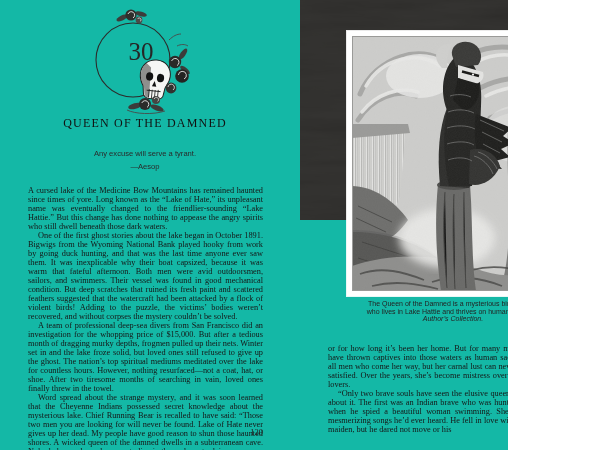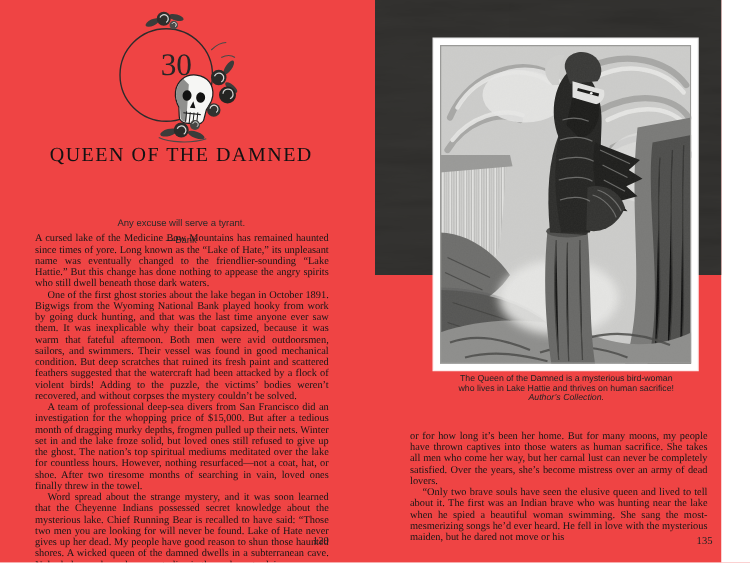--- a/index.html
+++ b/index.html
@@ -1,24 +1,24 @@
 <!DOCTYPE html>
 <html><head>
 <meta charset="utf-8">
 <style>
   html,body{margin:0;padding:0;background:#fff;}
-  .spread{position:relative;width:577px;height:450px;background:#ef4444;overflow:hidden;
+  .spread{position:relative;width:508px;height:450px;background:#14b8a6;overflow:hidden;
           font-family:"Liberation Serif", serif;color:#1b1b1b;}
   
   .ornament{position:absolute;left:93px;top:6px;width:114px;height:110px;}
   .chapter-title{position:absolute;left:26px;top:116px;width:238px;text-align:center;
-                 font-size:16px;letter-spacing:1.2px;color:#121212;font-weight:500;
+                 font-size:12px;letter-spacing:1.2px;color:#121212;font-weight:500;
                  font-family:"Liberation Serif", serif;}
   .epigraph{position:absolute;left:26px;top:147px;width:238px;text-align:center;
-            font-family:"Liberation Sans", sans-serif;font-size:7.6px;color:#2a2a2a;line-height:13px;margin-top:25px;}
+            font-family:"Liberation Sans", sans-serif;font-size:7.6px;color:#2a2a2a;line-height:13px;}
   .epigraph .attr{display:block;}
   .body-text{position:absolute;text-align:justify;font-size:8.3px;line-height:9px;color:#161616;}
   .body-left{left:28px;top:186px;width:235px;}
   .body-right{left:328px;top:344px;width:238px;}
   .body-text p{margin:0;}
   .body-text p.indent{text-indent:10px;}
   .page-num{position:absolute;top:427px;text-align:right;font-size:8.5px;color:#222;}
   .pn-left{left:28px;width:235px;}
   .pn-right{left:332px;width:238px;}
   
@@ -78,21 +78,21 @@
         <path d="M-18,6 C-10,10 8,11 20,7" stroke="#4a4a48" stroke-width="0.9" fill="none"></path>
       </g>
       <path d="M76,34 C80,30 84,28 88,28 M84,40 C88,38 92,38 95,40" stroke="#4a4a48" stroke-width="0.9" fill="none"></path>
     </g>
   </svg>
 
   <div class="chapter-title">QUEEN OF THE DAMNED</div>
 
   <div class="epigraph">
     <span>Any excuse will serve a tyrant.</span>
-    <span class="attr">—Bank</span>
+    <span class="attr">—Aesop</span>
   </div>
 
   <div class="body-text body-left">
     <p>A cursed lake of the Medicine Bow Mountains has remained haunted since times of yore. Long known as the “Lake of Hate,” its unpleasant name was eventually changed to the friendlier-sounding “Lake Hattie.” But this change has done nothing to appease the angry spirits who still dwell beneath those dark waters.</p>
     <p class="indent">One of the first ghost stories about the lake began in October 1891. Bigwigs from the Wyoming National Bank played hooky from work by going duck hunting, and that was the last time anyone ever saw them. It was inexplicable why their boat capsized, because it was warm that fateful afternoon. Both men were avid outdoorsmen, sailors, and swimmers. Their vessel was found in good mechanical condition. But deep scratches that ruined its fresh paint and scattered feathers suggested that the watercraft had been attacked by a flock of violent birds! Adding to the puzzle, the victims’ bodies weren’t recovered, and without corpses the mystery couldn’t be solved.</p>
     <p class="indent">A team of professional deep-sea divers from San Francisco did an investigation for the whopping price of $15,000. But after a tedious month of dragging murky depths, frogmen pulled up their nets. Winter set in and the lake froze solid, but loved ones still refused to give up the ghost. The nation’s top spiritual mediums meditated over the lake for countless hours. However, nothing resurfaced—not a coat, hat, or shoe. After two tiresome months of searching in vain, loved ones finally threw in the towel.</p>
     <p class="indent">Word spread about the strange mystery, and it was soon learned that the Cheyenne Indians possessed secret knowledge about the mysterious lake. Chief Running Bear is recalled to have said: “Those two men you are looking for will never be found. Lake of Hate never gives up her dead. My people have good reason to shun those haunted shores. A wicked queen of the damned dwells in a subterranean cave. Nobody knows how she came to live in the underwater lair</p>
   </div>
 
   <div class="page-num pn-left">120</div>

